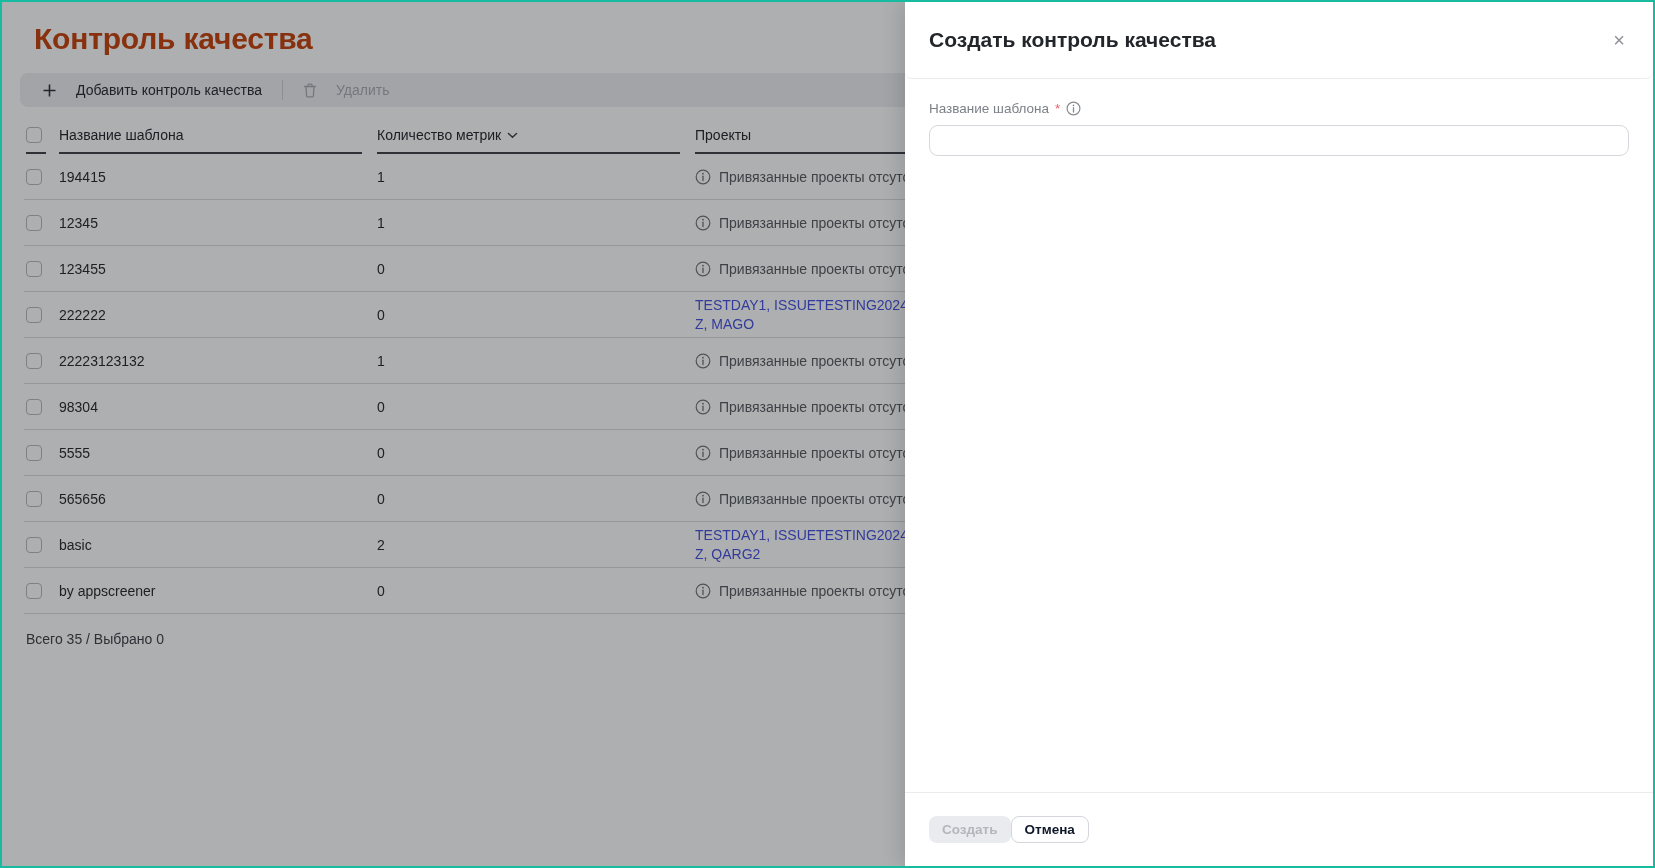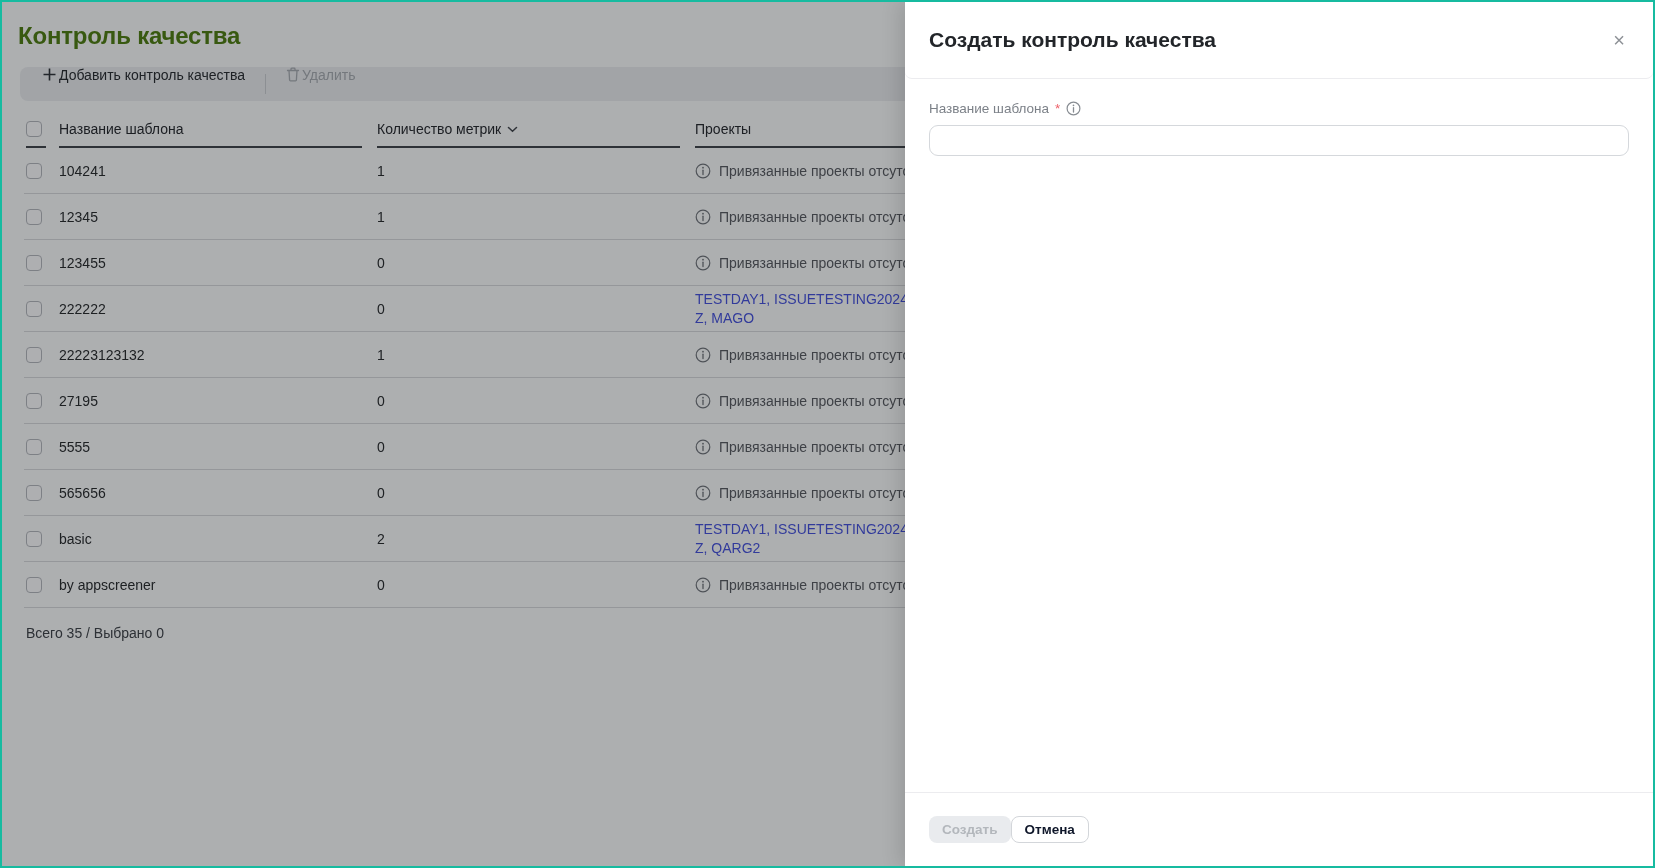--- a/index.html
+++ b/index.html
@@ -11,35 +11,35 @@
     width: 1655px; height: 868px;
     border: 2px solid #17bba0;
     overflow: hidden;
     background: #fbfcfd;
   }
 
   
   .page { position: absolute; inset: 0; background: #fbfcfd; }
 
   .page-title {
-    margin: 20px 0 0 16px;
-    font-size: 24px; font-weight: 700; color: #4d7c0f;
+    margin: 20px 0 0 32px;
+    font-size: 30px; font-weight: 700; color: #c2410c;
     letter-spacing: -0.2px;
   }
 
   .toolbar {
     margin: 17px 18px 0 18px;
     height: 34px;
     background: #eaecef;
     border-radius: 8px;
     display: flex; align-items: center;
     padding: 0 8px;
   }
   .tb-btn {
-    display: flex; gap: 2px;
+    display: flex; align-items: center; gap: 19px;
     background: none; border: none; cursor: pointer;
     font-family: inherit; font-size: 14px; font-weight: 500;
     padding: 0 14px; height: 100%;
   }
   .tb-btn.add { color: #26292e; }
   .tb-btn.delete { color: #a6aab0; cursor: default; }
   .tb-btn svg { display: block; }
   .tb-sep { width: 1px; height: 20px; background: #c9ccd1; margin: 0 6px; }
 
   
@@ -180,21 +180,21 @@
           <span class="hlabel">Проекты</span>
           <div class="hline"></div>
         </div>
       </div>
 
       <div>
           <div class="trow">
     <div class="cell cb">
       <span class="checkbox"></span>
     </div>
-    <div class="cell name">104241</div>
+    <div class="cell name">194415</div>
     <div class="cell metrics">1</div>
     <div class="cell projects">
       <div class="no-projects">
         <svg width="16" height="16" viewBox="0 0 16 16">
           <circle cx="8" cy="8" r="6.8" stroke="currentColor" stroke-width="1.2" fill="none"></circle>
           <path d="M8 7.2 V11.6" stroke="currentColor" stroke-width="1.3" stroke-linecap="round"></path>
           <circle cx="8" cy="4.7" r="0.9" fill="currentColor"></circle>
         </svg>
         <span class="np-text">Привязанные проекты отсутствуют</span>
       </div>
@@ -266,21 +266,21 @@
         </svg>
         <span class="np-text">Привязанные проекты отсутствуют</span>
       </div>
 
     </div>
   </div>
           <div class="trow">
     <div class="cell cb">
       <span class="checkbox"></span>
     </div>
-    <div class="cell name">27195</div>
+    <div class="cell name">98304</div>
     <div class="cell metrics">0</div>
     <div class="cell projects">
       <div class="no-projects">
         <svg width="16" height="16" viewBox="0 0 16 16">
           <circle cx="8" cy="8" r="6.8" stroke="currentColor" stroke-width="1.2" fill="none"></circle>
           <path d="M8 7.2 V11.6" stroke="currentColor" stroke-width="1.3" stroke-linecap="round"></path>
           <circle cx="8" cy="4.7" r="0.9" fill="currentColor"></circle>
         </svg>
         <span class="np-text">Привязанные проекты отсутствуют</span>
       </div>

